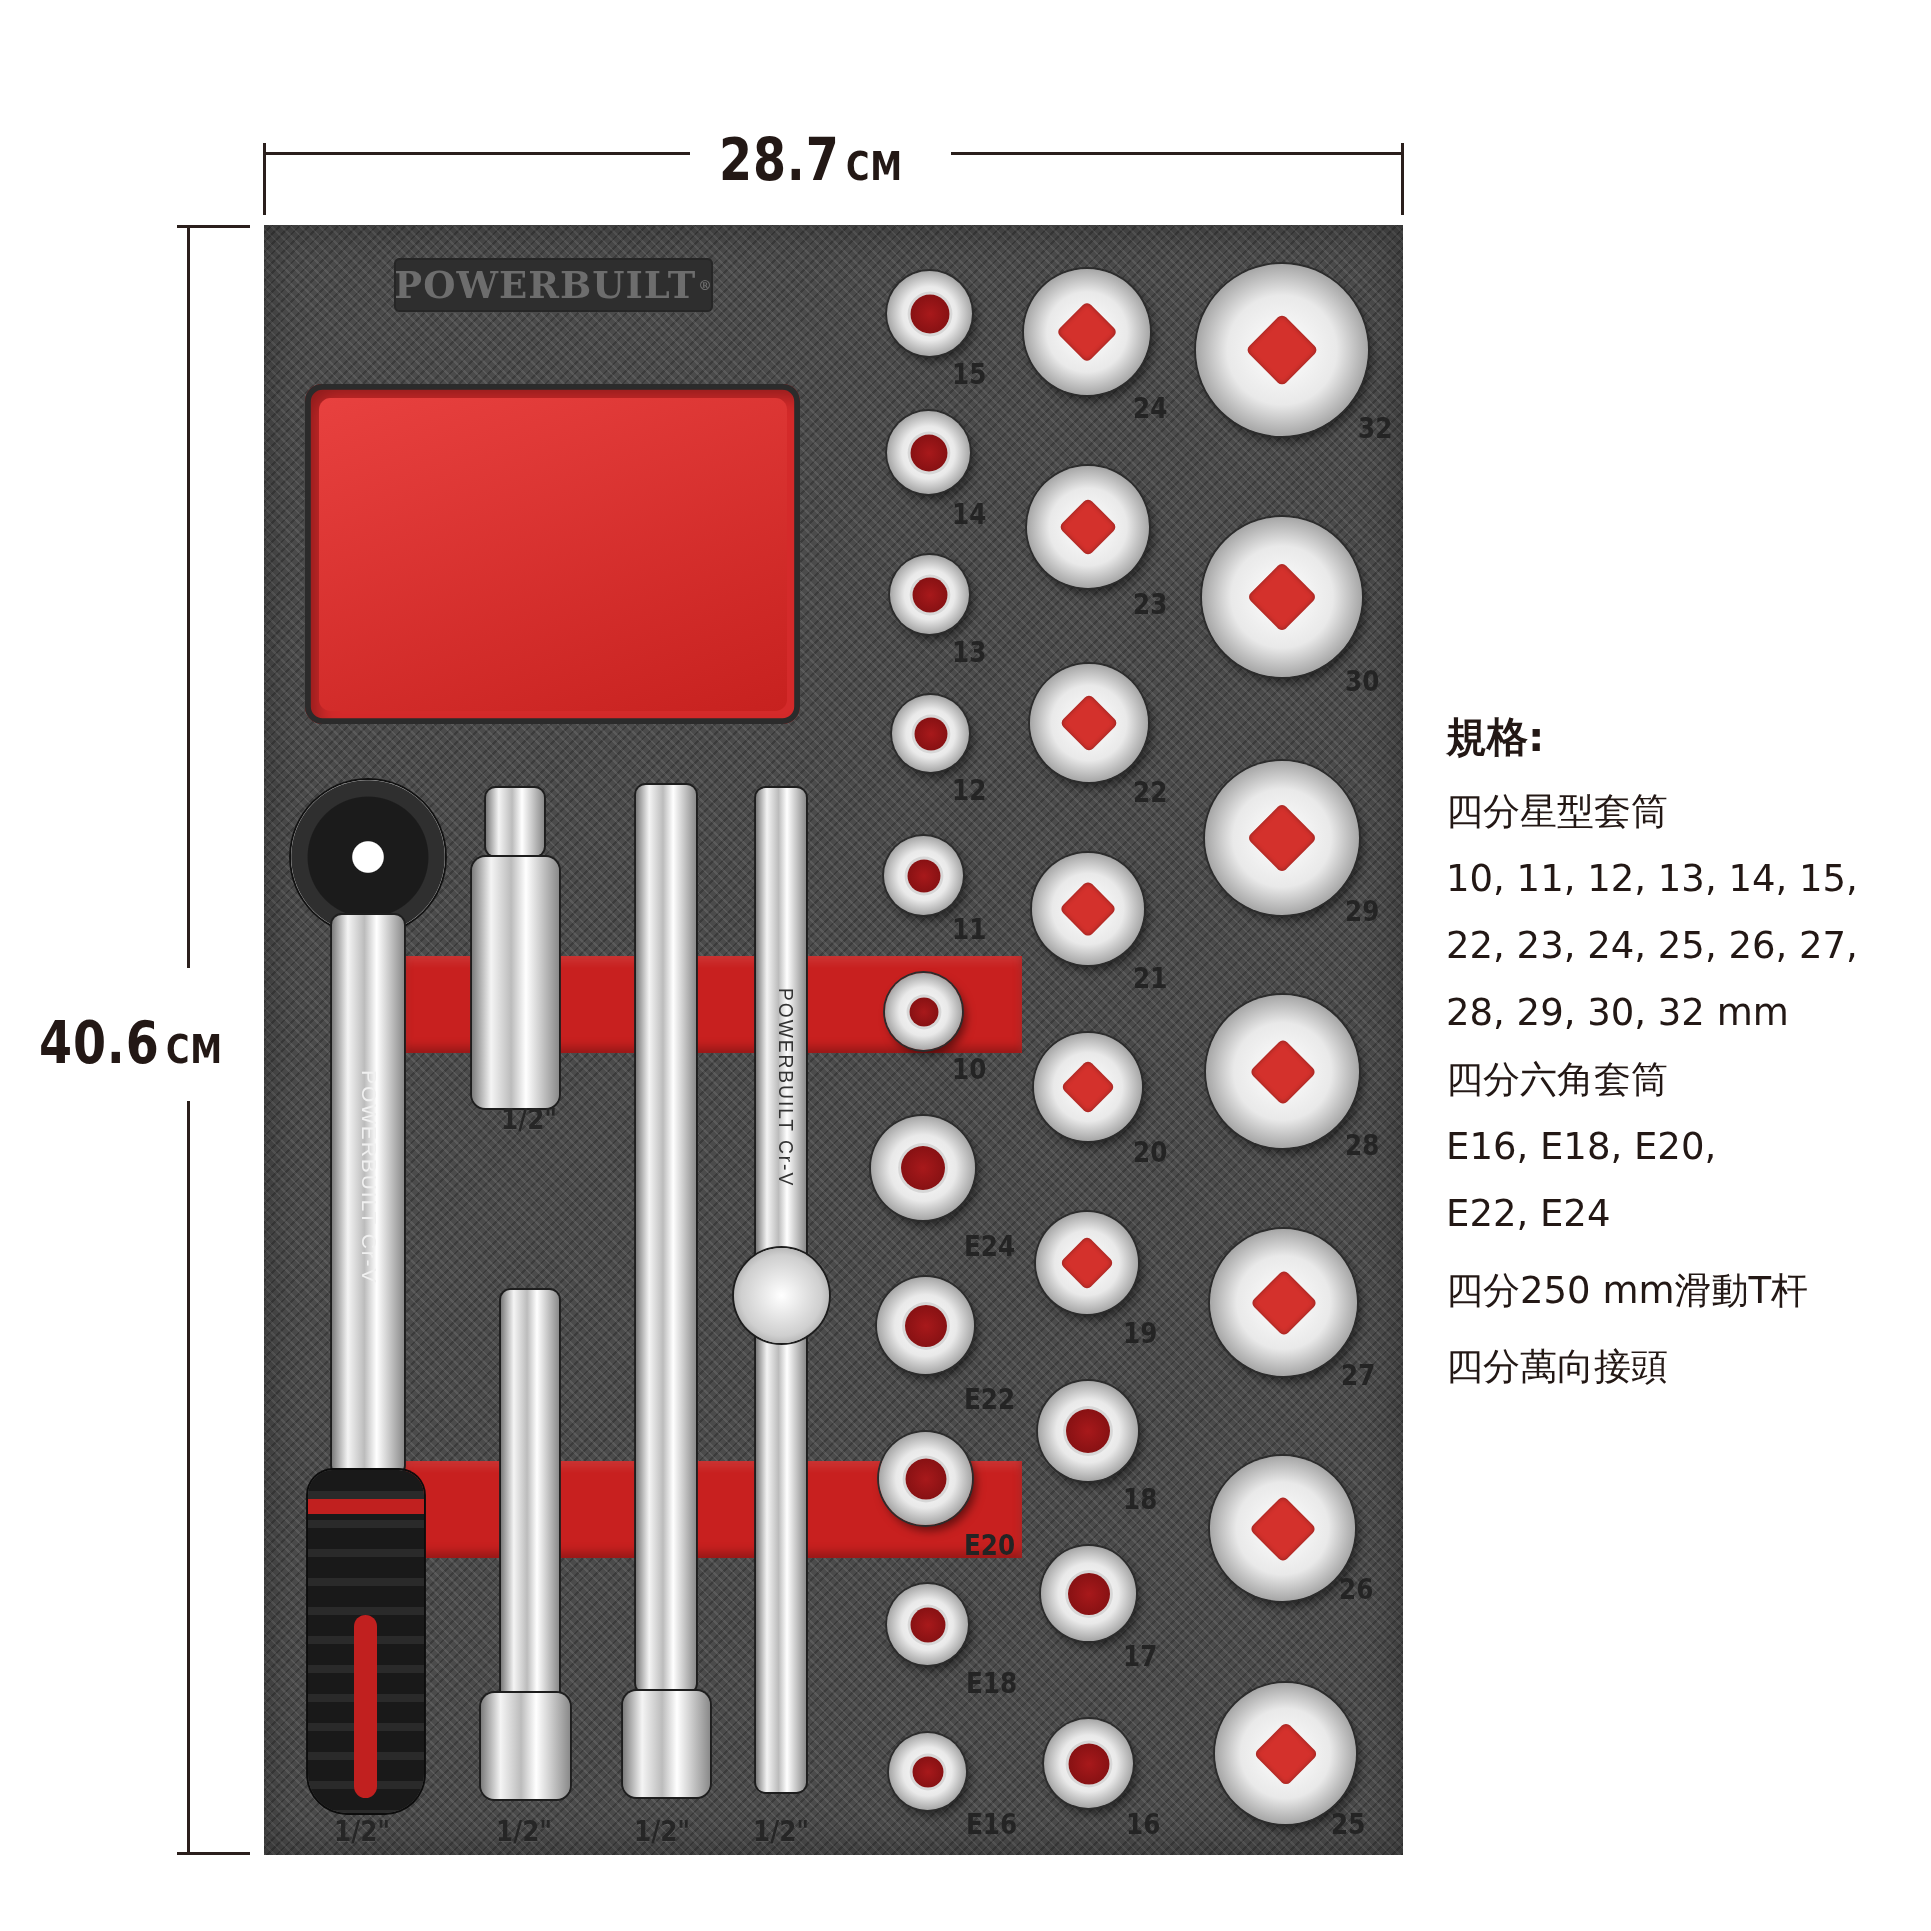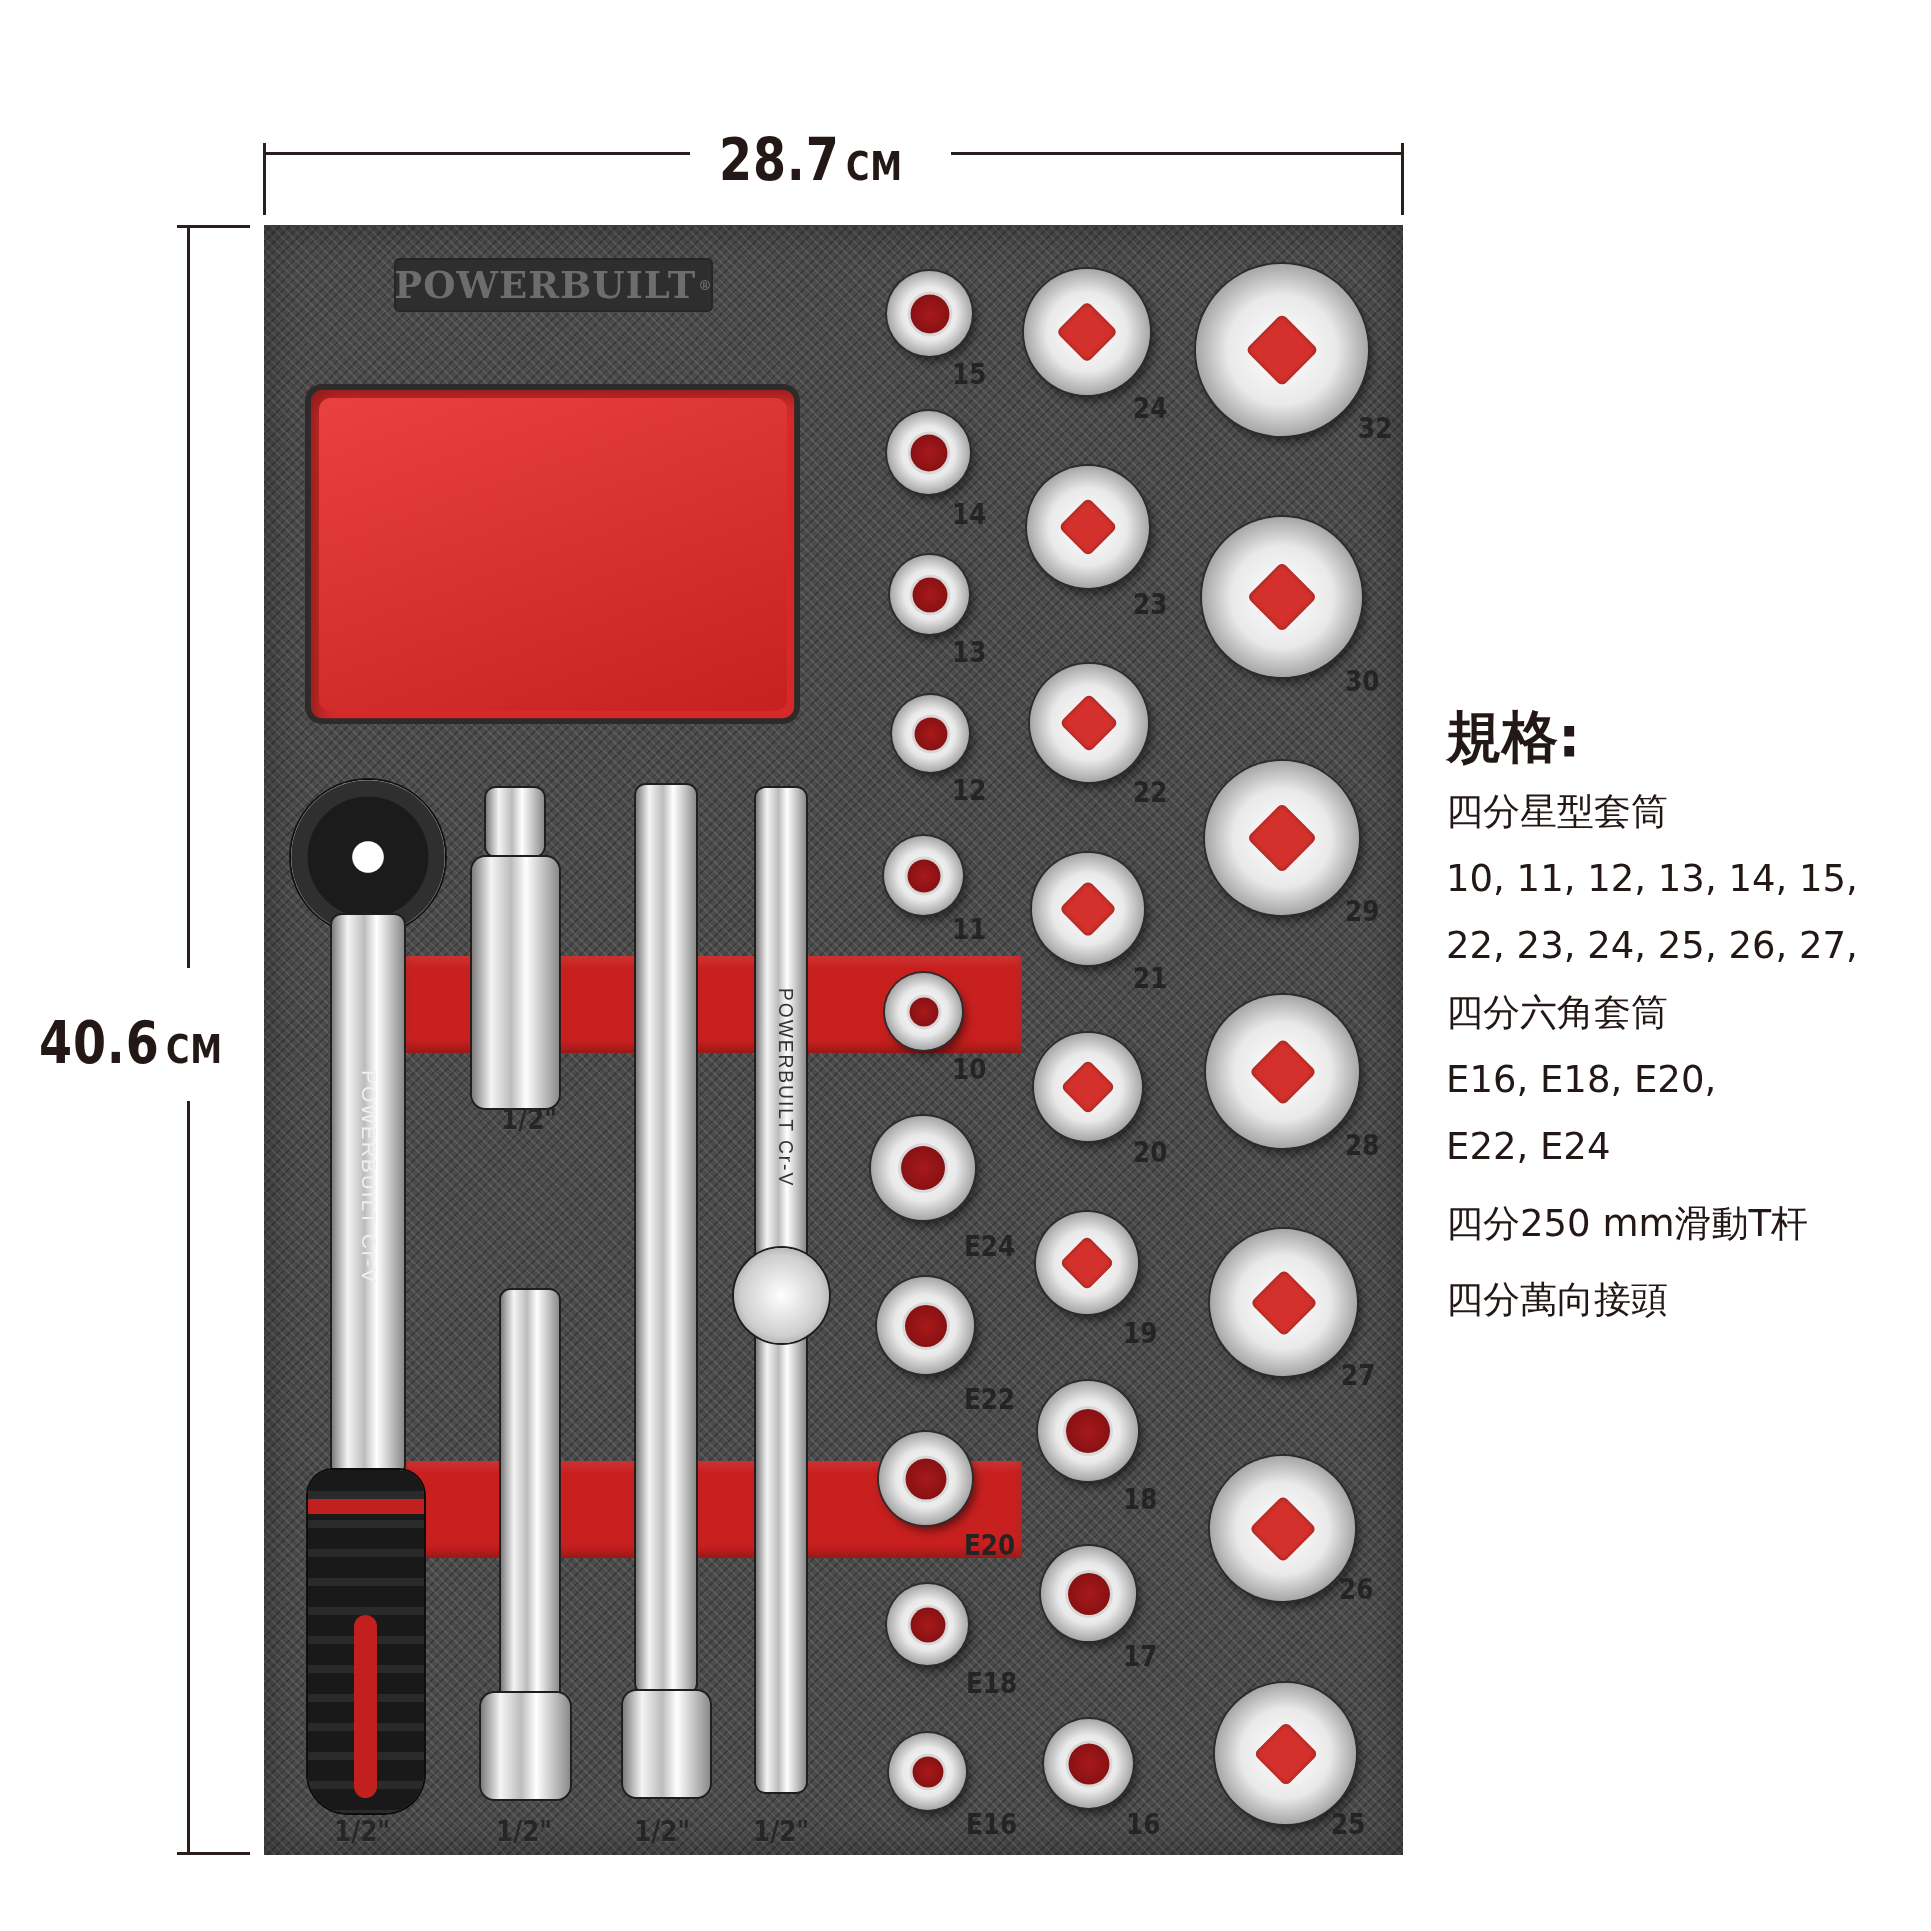--- a/index.html
+++ b/index.html
@@ -32,21 +32,21 @@
   .engrave{position:absolute;color:#f4f4f4;font-size:21px;letter-spacing:1.9px;writing-mode:vertical-rl;font-family:"Liberation Sans",sans-serif;}
   
   .socket{position:absolute;border-radius:50%;
     background:radial-gradient(circle at 50% 50%, #ffffff 0%, #e9e9e9 45%, #a8a8a8 70%, #f6f6f6 82%, #6f6f6f 100%);
     box-shadow:0 0 0 1.9px #2c2c2c, 3.9px 5.8px 9.7px rgba(0,0,0,0.5);}
   .socket .hole{position:absolute;left:50%;top:50%;transform:translate(-50%,-50%);border-radius:50%;background:radial-gradient(circle,#a8191b 0%,#7a0e10 100%);box-shadow:0 0 0 2.9px #d7d7d7;}
   .socket .sq{position:absolute;left:50%;top:50%;transform:translate(-50%,-50%) rotate(45deg);background:#d4312c;border-radius:5.8px;box-shadow:inset 0 0 5.8px rgba(0,0,0,0.35);}
   .sock-label{position:absolute;font-family:"DejaVu Sans","Liberation Sans",sans-serif;font-weight:bold;color:#242424;font-size:29px;transform:scaleX(0.85);transform-origin:left center;white-space:nowrap;}
   
   .spec{position:absolute;left:1446px;top:703px;width:483px;font-family:"DejaVu Sans","Liberation Sans",sans-serif;color:#231815;}
-  .spec .ttl{font-size:56px;font-weight:bold;height:75px;line-height:68px;}
+  .spec .ttl{font-size:41px;font-weight:bold;height:75px;line-height:68px;}
   .spec .line{font-size:37px;height:67px;line-height:67px;white-space:nowrap;font-weight:500;}
 </style>
 </head>
 <body>
 
 <div class="vline" style="left:263px;top:143px;height:72px;"></div>
 <div class="vline" style="left:1401px;top:143px;height:72px;"></div>
 <div class="hline" style="left:263px;top:152px;width:427px;"></div>
 <div class="hline" style="left:951px;top:152px;width:452px;"></div>
 <div class="dim-label" style="left:719px;top:126px;">
@@ -209,19 +209,20 @@
       <div class="sq" style="width:46px;height:46px;"></div>
     </div>
   <div class="sock-label" style="left:1067px;top:1582px;">25</div>
 </div>
 
 <div class="spec">
   <div class="ttl">規格:</div>
   <div class="line">四分星型套筒</div>
   <div class="line">10, 11, 12, 13, 14, 15,</div>
   <div class="line">22, 23, 24, 25, 26, 27,</div>
+  <div class="line">28, 29, 30, 32 mm</div>
   <div class="line">四分六角套筒</div>
   <div class="line">E16, E18, E20,</div>
   <div class="line">E22, E24</div>
   <div class="line" style="margin-top:9.7px;">四分250 mm滑動T杆</div>
   <div class="line" style="margin-top:9.7px;">四分萬向接頭</div>
 </div>
 
 
 </body></html>

